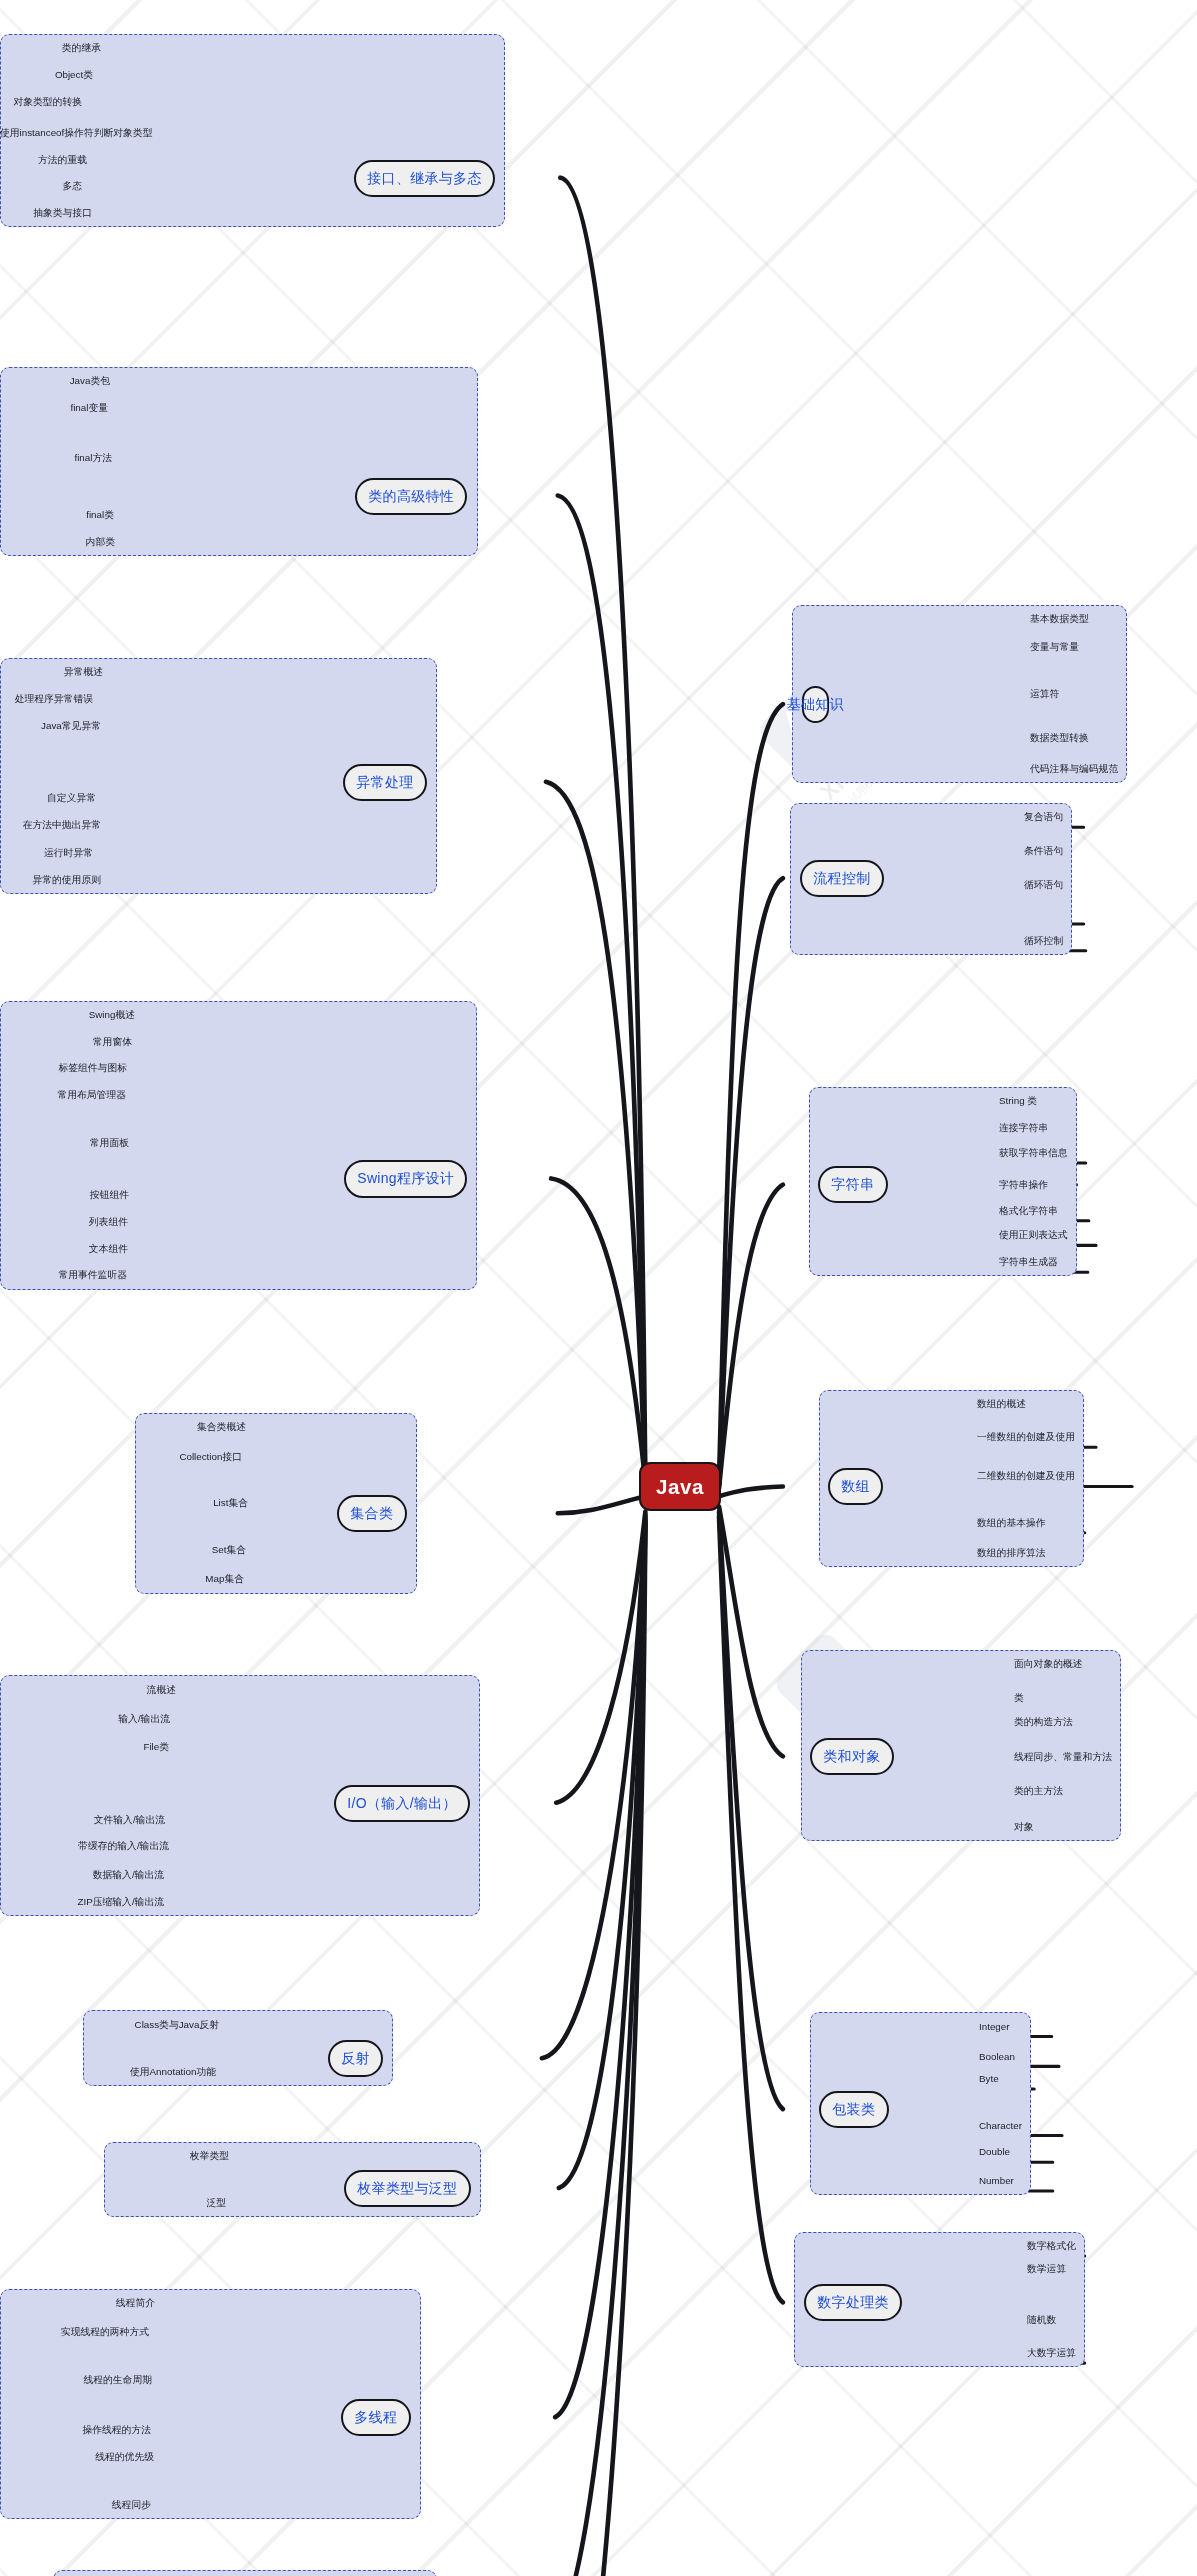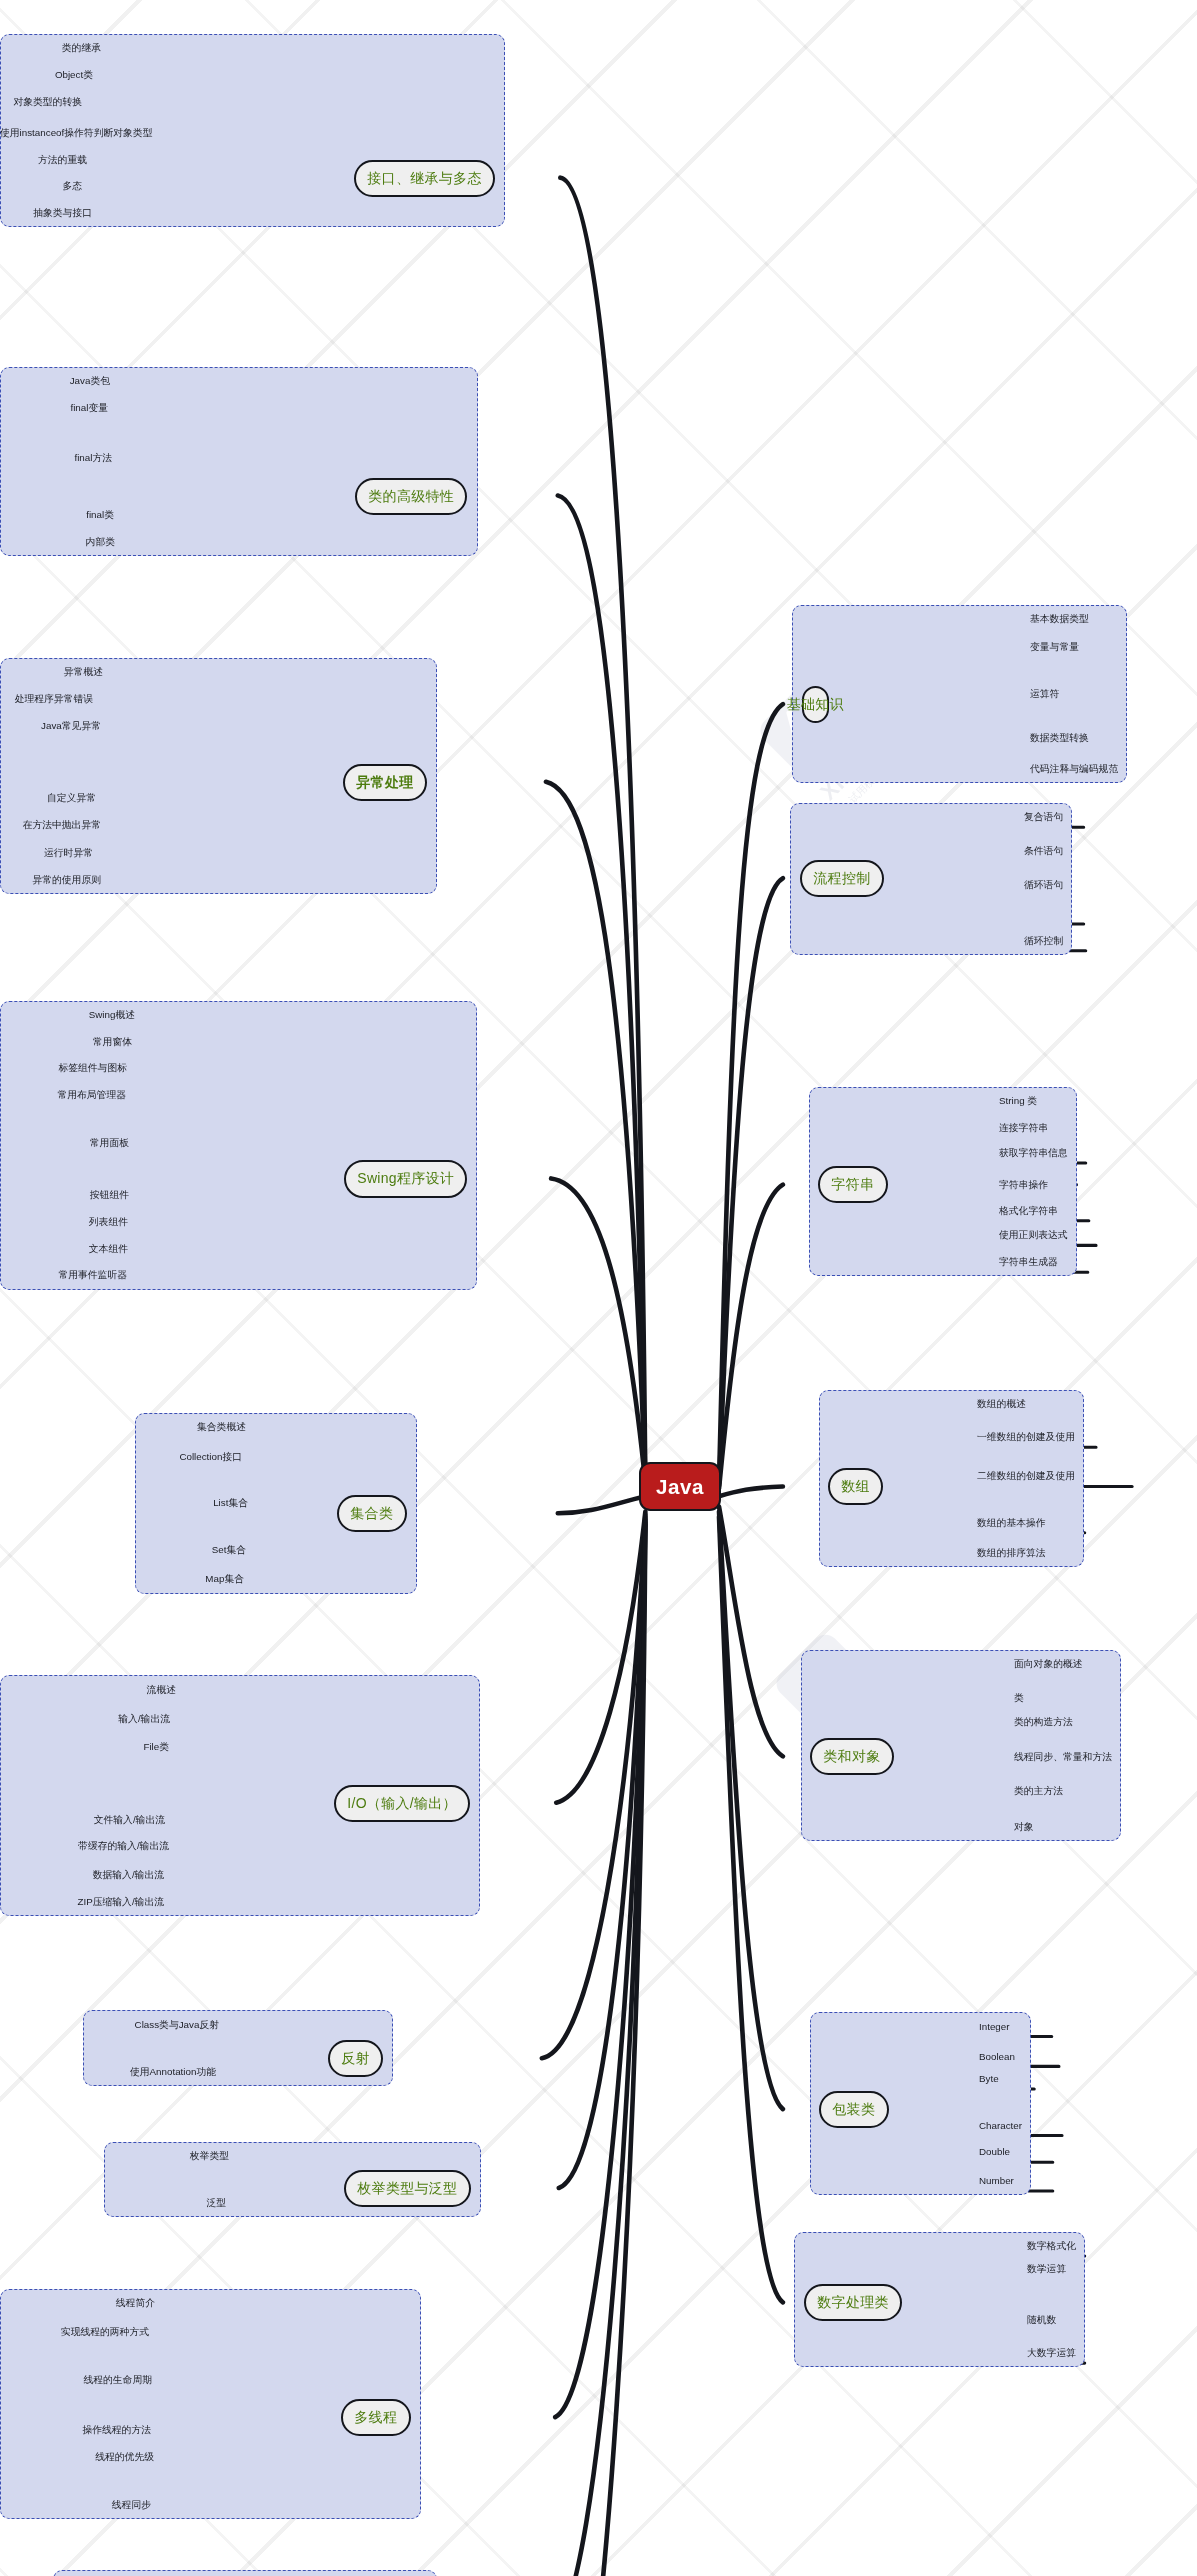--- a/index.html
+++ b/index.html
@@ -107,21 +107,21 @@
   
   .topic {
     position: absolute;
     z-index: 7;
     background: #efefef;
     border: 2.6px solid #14161c;
     border-radius: 515px;
     display: flex;
     align-items: center;
     justify-content: center;
-    color: #4d7c0f;
+    color: #1d4ed8;
     font-size: 14px;
     white-space: nowrap;
     padding: 0 11.3px;
     letter-spacing: 0.3px;
   }
 
   
   #root-node {
     position: absolute;
     z-index: 9;
@@ -373,21 +373,21 @@
   <div class="group" style="left: 801px; top: 1650px; width: 320px; height: 191px;"></div>
   <div class="group" style="left: 810px; top: 2012px; width: 221px; height: 183px;"></div>
   <div class="group" style="left: 794px; top: 2232px; width: 291px; height: 135px;"></div>
 
   <div class="topic" style="left:354px; top:160px; height:37px;">
     <span>接口、继承与多态</span>
   </div>
   <div class="topic" style="left:355px; top:478px; height:37px;">
     <span>类的高级特性</span>
   </div>
-  <div class="topic" style="left:343px; top:764px; height:37px;font-weight:bold;">
+  <div class="topic" style="left:343px; top:764px; height:37px;">
     <span>异常处理</span>
   </div>
   <div class="topic" style="left:344px; top:1160px; height:38px;">
     <span>Swing程序设计</span>
   </div>
   <div class="topic" style="left:337px; top:1495px; height:37px;">
     <span>集合类</span>
   </div>
   <div class="topic" style="left:334px; top:1785px; height:37px;text-align:right;">
     <span>I/O（输入/输出）</span>

